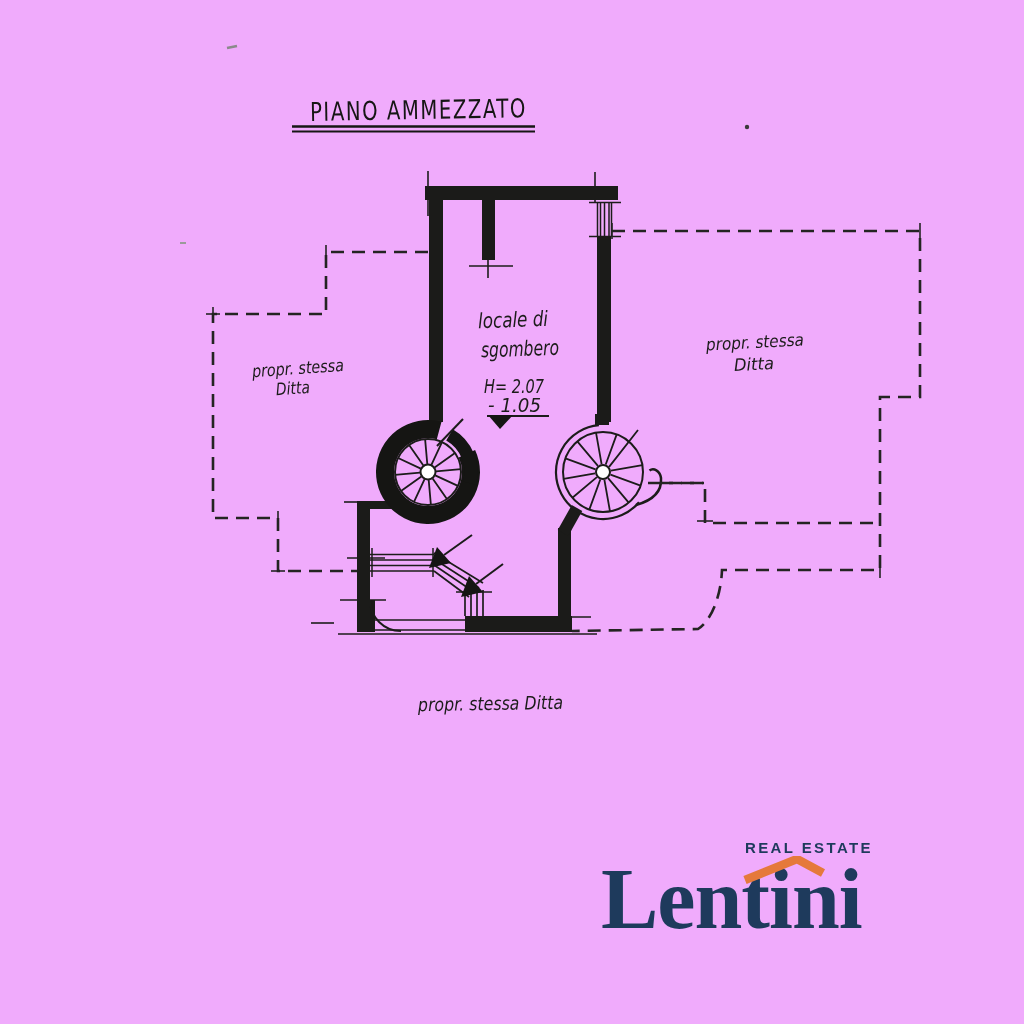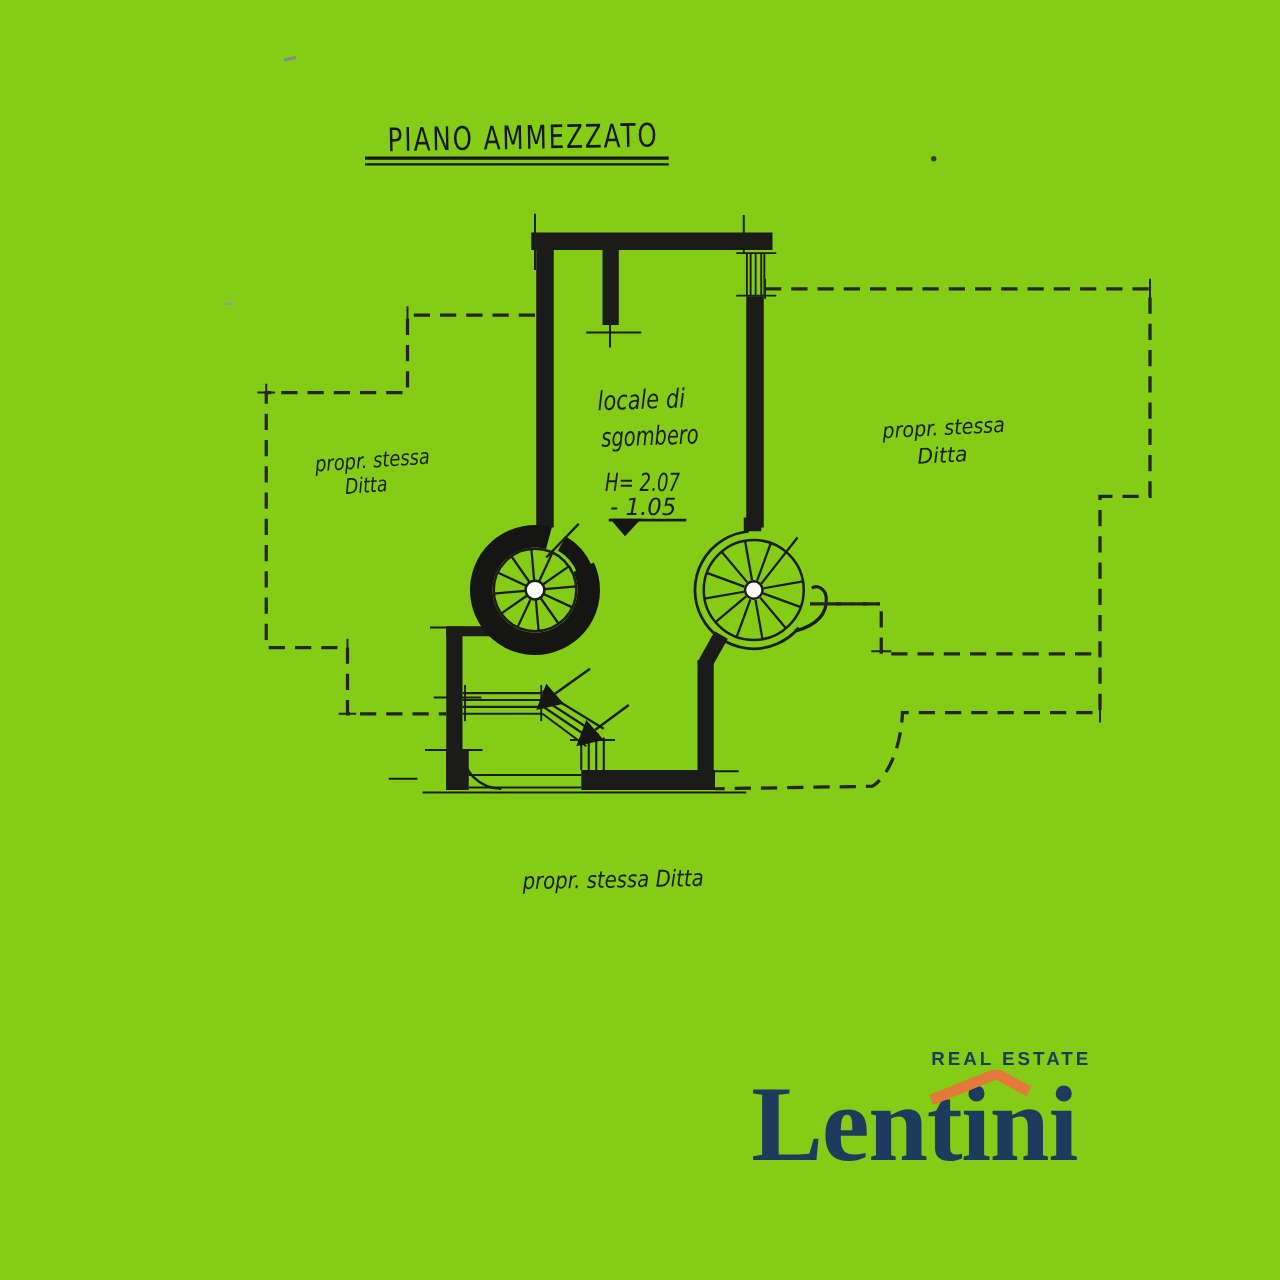--- a/index.html
+++ b/index.html
@@ -1,16 +1,16 @@
 <!DOCTYPE html>
 <html><head>
 <meta charset="utf-8">
 <style>
   html,body{margin:0;padding:0;background:#ffffff;width:1024px;height:1024px;overflow:hidden;}
-  #page{position:relative;width:1024px;height:1024px;background:#84cc16;font-family:"DejaVu Sans",sans-serif;}
+  #page{position:relative;width:1024px;height:1024px;background:#f0abfc;font-family:"DejaVu Sans",sans-serif;}
   svg{display:block;}
   
   .hand{font-family:"DejaVu Sans",sans-serif;font-style:italic;fill:#1c1c1a;}
   .title-txt{font-family:"DejaVu Sans",sans-serif;fill:#161614;letter-spacing:2px;}
   
   #logo{position:absolute;left:601px;top:846px;width:276px;height:100px;}
   #brand-row{position:relative;width:276px;height:86px;}
   #brand-name{position:absolute;left:0;top:0;font-family:"Liberation Serif","DejaVu Serif",serif;
     font-weight:bold;font-size:86px;line-height:1.0;color:#1e3a5c;letter-spacing:-1px;white-space:nowrap;}
   #roof-svg{position:absolute;left:140px;top:0px;}

